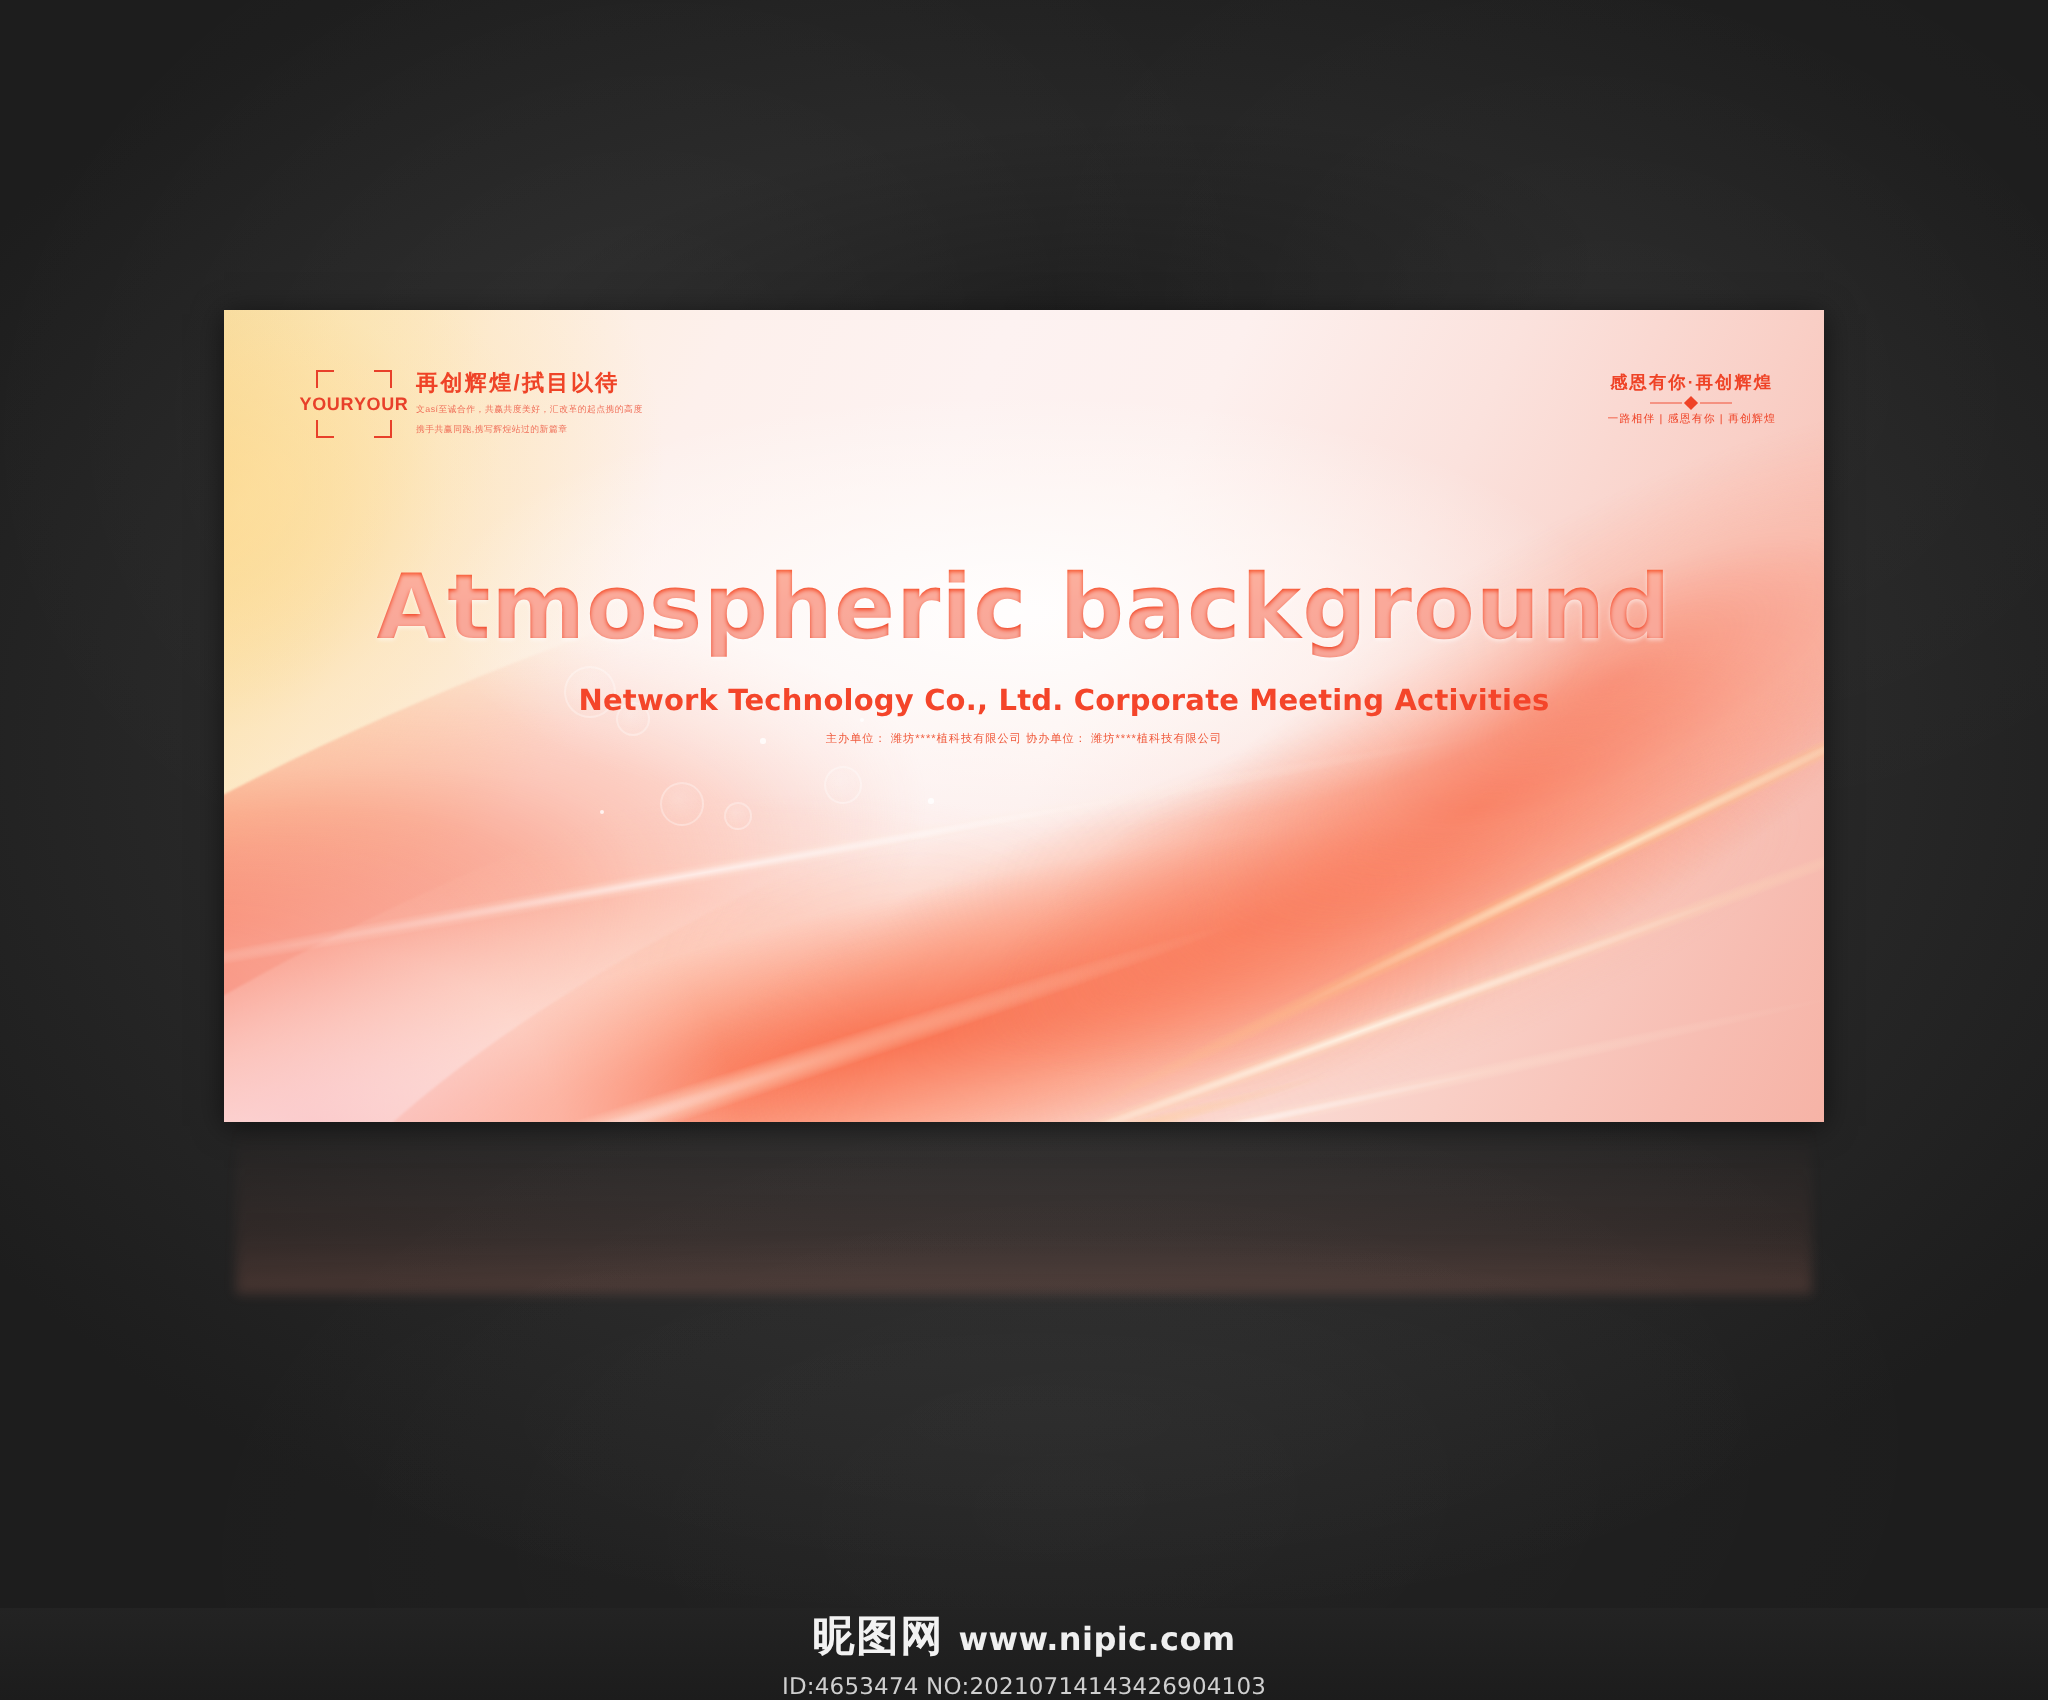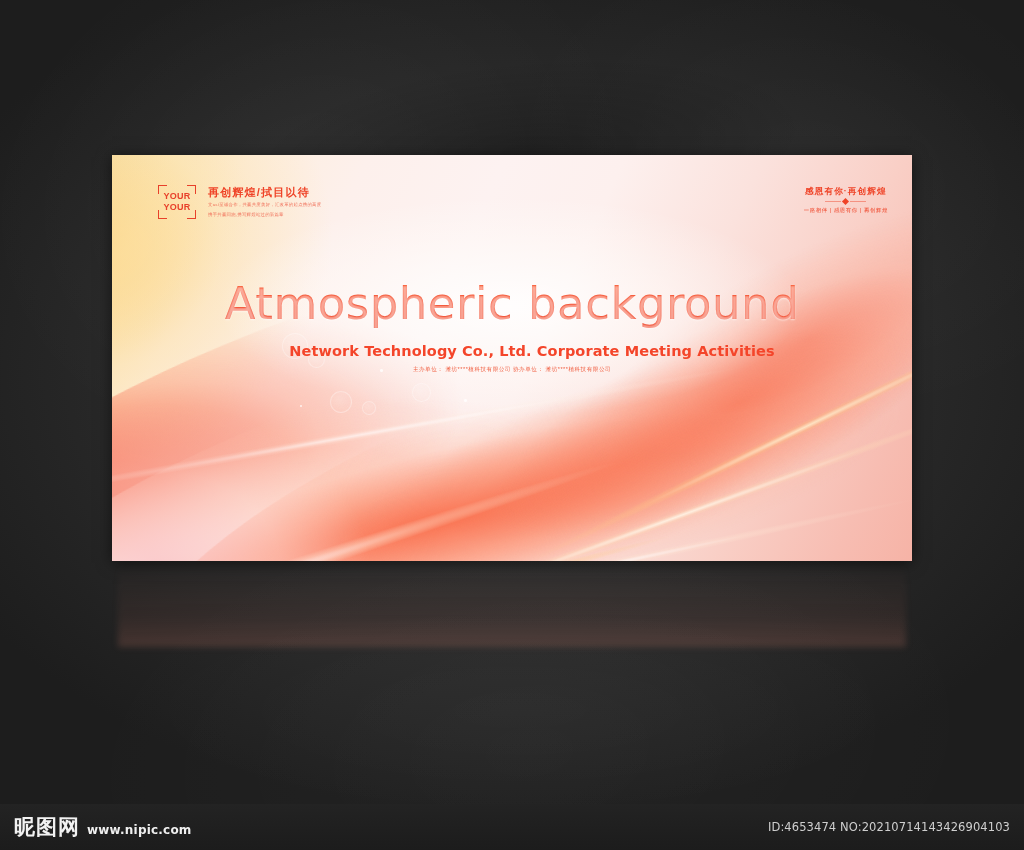--- a/index.html
+++ b/index.html
@@ -106,41 +106,41 @@
     background:radial-gradient(ellipse 50% 48% at 40% 52%, rgba(250,188,190,.75) 0%, rgba(252,214,214,.38) 42%, rgba(255,235,235,0) 72%);
     border-radius:50%; }
   
   .bok{ position:absolute; border-radius:50%; border:1px solid rgba(255,255,255,.30);
         background:radial-gradient(circle at 40% 35%, rgba(255,255,255,.16) 0%, rgba(255,255,255,.03) 60%, rgba(255,255,255,0) 100%); }
   .dot{ position:absolute; border-radius:50%; background:rgba(255,255,255,.78); }
 
   
   .hdr-left{ position:absolute; left:46px; top:30px; display:flex; align-items:flex-start; gap:12px; }
   .logo-box{ position:relative; width:38px; height:34px; flex:0 0 auto;
-    display:flex; flex-direction:column; align-items:center; justify-content:center; }
+    display:flex; flex-direction:row; align-items:center; justify-content:center; }
   .logo-box .ltxt{ color:#e8402a; font-size:9px; font-weight:700; line-height:11px; letter-spacing:.3px; }
   .logo-box i{ position:absolute; width:9px; height:9px; }
   .logo-box i.tl{ left:0; top:0; border-left:1.6px solid #e8402a; border-top:1.6px solid #e8402a; }
   .logo-box i.tr{ right:0; top:0; border-right:1.6px solid #e8402a; border-top:1.6px solid #e8402a; }
   .logo-box i.bl{ left:0; bottom:0; border-left:1.6px solid #e8402a; border-bottom:1.6px solid #e8402a; }
   .logo-box i.br{ right:0; bottom:0; border-right:1.6px solid #e8402a; border-bottom:1.6px solid #e8402a; }
 
   .hl-text .hl-title{ color:#ef4327; font-size:11px; font-weight:700; letter-spacing:1.2px; line-height:14px; }
   .hl-text .hl-sub{ color:#f0705a; font-size:4.4px; line-height:6.6px; letter-spacing:.25px; margin-top:3px; }
 
   .hdr-right{ position:absolute; right:24px; top:30px; text-align:center; }
   .hr-title{ color:#ef4327; font-size:8.6px; font-weight:700; letter-spacing:1.1px; line-height:12px; }
   .hr-orn{ display:flex; align-items:center; justify-content:center; gap:2px; margin:2px 0 2px; }
   .hr-orn .bar{ width:16px; height:1px; background:rgba(239,67,39,.45); }
   .hr-orn .dia{ width:5px; height:5px; background:#ef4327; transform:rotate(45deg); }
   .hr-sub{ color:#ef4327; font-size:5.4px; letter-spacing:.6px; line-height:9px; }
 
   .main-title{
     position:absolute; left:0; right:0; top:122px; text-align:center;
-    font-size:45px; font-weight:400; letter-spacing:.5px; white-space:nowrap;
+    font-size:45px; font-weight:700; letter-spacing:.5px; white-space:nowrap;
     background:linear-gradient(180deg,#fb5a2e 0%,#f4411f 45%,#ee3a1c 100%);
     -webkit-background-clip:text; background-clip:text; color:transparent;
     text-shadow:0 1px 2px rgba(255,255,255,.55);
     font-family:"DejaVu Sans", sans-serif;
   }
   .sub-title{
     position:absolute; left:0; right:0; top:188px; text-align:center;
     color:#f4452a; font-size:14.5px; font-weight:600; letter-spacing:.1px; white-space:nowrap;
     font-family:"DejaVu Sans", sans-serif;
     padding-left:40px;
@@ -156,25 +156,26 @@
     background:linear-gradient(180deg, rgba(255,150,125,.17) 0%, rgba(255,140,115,.07) 34%, rgba(255,140,115,0) 100%);
     filter:blur(3px); transform:scaleY(-1); pointer-events:none;
   }
 
   
   #footbar{
     position:absolute; left:0; bottom:0; width:1024px; height:46px;
     background:linear-gradient(180deg,#232323 0%,#1c1c1c 100%);
     display:flex; align-items:center; justify-content:space-between;
     padding:0 14px;
+    flex-direction:column;
   }
   .brand{ display:flex; align-items:baseline; gap:7px; }
   .brand .cn{ color:#f2f2f2; font-size:21px; font-weight:700; letter-spacing:1px;
               font-family:"DejaVu Sans", sans-serif; }
-  .brand .url{ color:#efefef; font-size:12px; font-weight:600; letter-spacing:.2px;
+  .brand .url{ color:#efefef; font-size:16px; font-weight:600; letter-spacing:.2px;
                font-family:"DejaVu Sans", sans-serif; }
   .idtxt{ color:#cfcfcf; font-size:11.5px; letter-spacing:.1px;
           font-family:"DejaVu Sans", sans-serif; }
 </style>
 </head>
 <body>
 
 <div id="stage">
 
   <div class="streak s1"></div>

